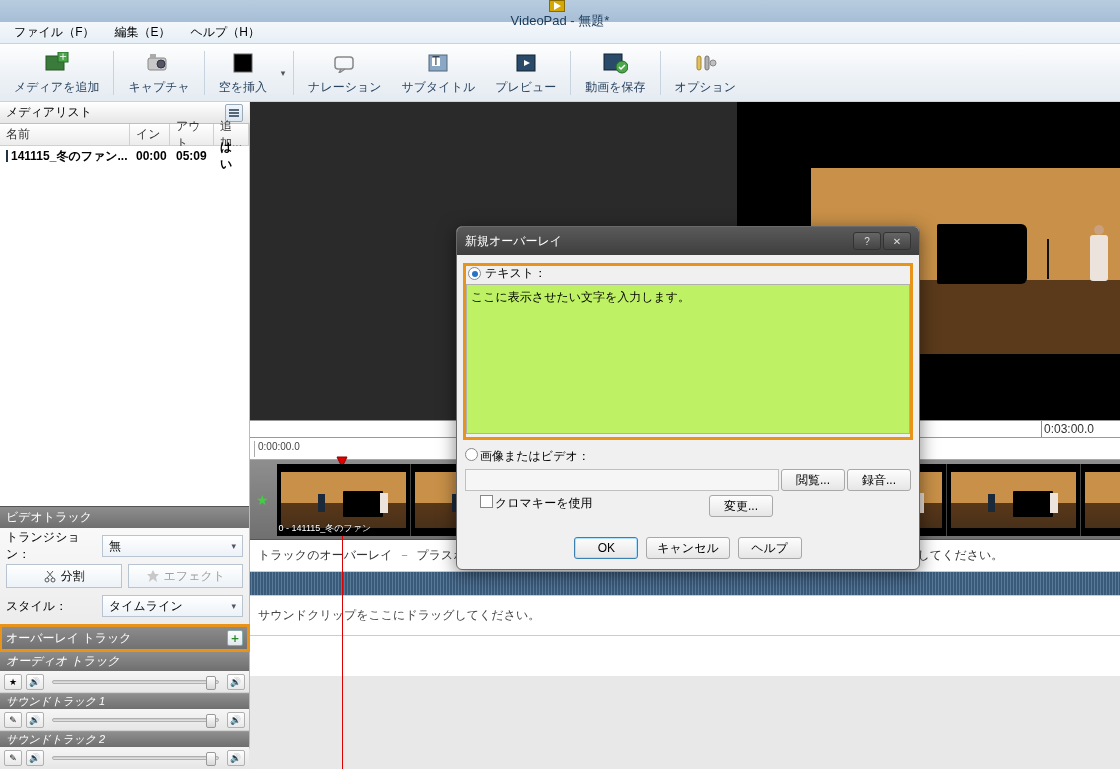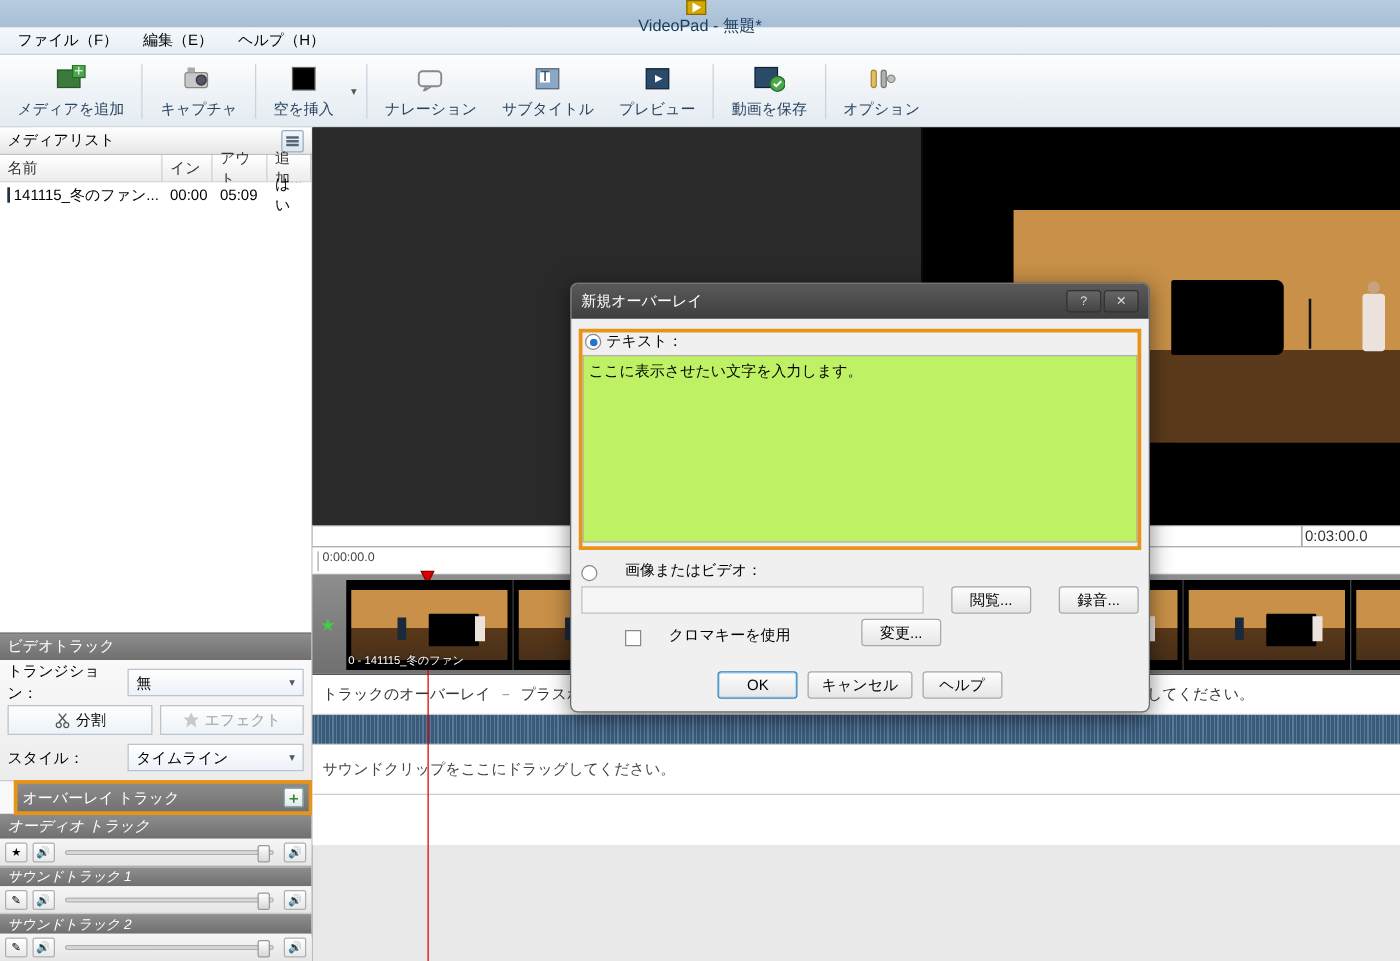--- a/index.html
+++ b/index.html
@@ -31,21 +31,21 @@
 
   
   .media-header { height: 22px; background: linear-gradient(#fff, #e6e6e6); border-bottom: 1px solid #c0c0c0; display: flex; align-items: center; padding: 0 6px; justify-content: space-between;}
   .media-header .hbtn { width: 18px; height: 18px; border: 1px solid #9ab; background: linear-gradient(#f0f6fb,#dbe6f1); border-radius: 2px; display:flex; align-items:center; justify-content:center;}
   .media-cols { height: 22px; background: linear-gradient(#fff,#ececec); border-bottom: 1px solid #d0d0d0; display:flex; align-items:center;}
   .media-cols .col { border-right: 1px solid #d0d0d0; height:100%; display:flex; align-items:center; padding: 0 6px; color:#333; }
   .media-cols .c1 { width: 130px;}
   .media-cols .c2 { width: 40px;}
   .media-cols .c3 { width: 44px;}
   .media-cols .c4 { flex:1;}
-  .media-rows { flex:1; background:#fff; min-height:60px;}
+  .media-rows { flex:1; background:#fff; min-height:60px;font-weight:bold;}
   .media-row { height: 20px; display:flex; align-items:center;}
   .media-row .cell { padding: 0 6px; height:100%; display:flex; align-items:center;}
   .media-row .ricon { width: 16px; height: 12px; background:#356; border:1px solid #234; margin-right: 3px;}
   .media-row .c1 { width: 130px; overflow:hidden; white-space:nowrap;}
   .media-row .c2 { width: 40px;}
   .media-row .c3 { width: 44px;}
   .media-row .c4 { flex:1;}
 
   .spacer-fill { flex:1; background:#fff;}
 
@@ -55,21 +55,21 @@
   .vt-row { display:flex; align-items:center; gap:6px; height:24px;}
   .vt-row label { width: 90px; }
   .vt-select { flex:1; border:1px solid #b8c4d0; height:22px; background:linear-gradient(#fff,#ecf2f8); display:flex; align-items:center; padding:0 6px; justify-content:space-between;}
   .vt-select::after { content:"▾"; font-size:9px; color:#556;}
   .vt-split { display:flex; gap:6px;}
   .vt-btn { flex:1; border:1px solid #b8c4d0; height:24px; background:linear-gradient(#fff,#ecf2f8); display:flex; align-items:center; justify-content:center; gap:4px;}
   .vt-btn.disabled { color:#a0a0a0;}
   .vt-btn .bi { width:14px; height:14px;}
 
   
-  .overlay-track-header { height: 26px; background:linear-gradient(#8e8e8e,#6f6f6f); color:#fff; display:flex; align-items:center; padding:0 6px; justify-content:space-between; position:relative;margin-left:12px;}
+  .overlay-track-header { height: 26px; background:linear-gradient(#8e8e8e,#6f6f6f); color:#fff; display:flex; align-items:center; padding:0 6px; justify-content:space-between; position:relative;}
   .overlay-track-header .plus { width:16px; height:16px; background:linear-gradient(#fefefe,#e0e8ee); border:1px solid #8aa; border-radius:2px; display:flex; align-items:center; justify-content:center; color:#2a8a2a; font-weight:bold;}
   .highlight-orange { outline: 3px solid #e8941a; outline-offset: -2px;}
 
   
   .aud-header { height: 20px; background:linear-gradient(#8e8e8e,#6f6f6f); color:#fff; display:flex; align-items:center; padding:0 6px; font-style:italic;}
   .track-ctrl-row { height:22px; background:linear-gradient(#f6f6f6,#e6e6e6); display:flex; align-items:center; padding:0 4px; gap:4px; border-bottom:1px solid #d0d0d0;}
   .track-label { height:16px; background:linear-gradient(#8e8e8e,#6f6f6f); color:#fff; font-style:italic; font-size:11px; display:flex; align-items:center; padding:0 6px; border-top:1px solid #999;}
   .tiny-btn { width:18px; height:16px; border:1px solid #b0b0b0; background:linear-gradient(#fff,#e8e8e8); display:flex; align-items:center; justify-content:center; border-radius:2px; font-size:9px;}
   .slider { flex:1; height:4px; background:linear-gradient(#c8c8c8,#e8e8e8); border:1px solid #b0b0b0; border-radius:2px; position:relative; margin:0 4px;}
   .slider .thumb { position:absolute; right:2px; top:-5px; width:10px; height:14px; background:linear-gradient(#fff,#d8d8d8); border:1px solid #999; border-radius:2px;}
@@ -115,21 +115,21 @@
   .audio-track-row { height: 24px; background:#e4e4e4; border-bottom:1px solid #ccc;}
   .wave { height:100%; background:repeating-linear-gradient(90deg,#3a5a7a 0 1px, #5a7a9a 1px 2px, #3a5a7a 2px 3px);}
   .sound-track-row { height: 40px; background:#fff; border-bottom:1px solid #ccc; display:flex; align-items:center; padding-left:8px; color:#444;}
 
   
   .dialog { position:absolute; left: 456px; top: 226px; width: 464px; background:#f0f0f0; border:1px solid #6a6a6a; border-radius: 6px; box-shadow: 0 4px 18px rgba(0,0,0,0.5);}
   .dlg-title { height: 28px; background:linear-gradient(#5a5a5a,#3e3e3e); border-radius: 5px 5px 0 0; color:#fff; display:flex; align-items:center; padding:0 8px; justify-content:space-between;}
   .dlg-title .tbtns { display:flex; gap:2px;}
   .dlg-title .tbtn { width:28px; height:18px; background:linear-gradient(#666,#444); border:1px solid #333; border-radius:3px; display:flex; align-items:center; justify-content:center; color:#ddd; font-size:10px;}
   .dlg-body { padding: 10px 8px 8px; }
-  .dlg-row { display:flex; align-items:flex-end; margin-bottom: 4px; gap:22px;}
+  .dlg-row { display:flex; align-items:flex-start; margin-bottom: 4px; gap:2px;}
   .radio { width:13px; height:13px; border:1px solid #888; border-radius:50%; display:inline-flex; align-items:center; justify-content:center; background:#fff;}
   .radio.checked::after { content:""; width:6px; height:6px; background:#2a72c8; border-radius:50%;}
   .textarea { width: 100%; height: 150px; border:1px solid #b0b0b0; background:#bef264; padding:4px; resize:none; overflow-y:scroll;}
   .textarea-wrap { outline:3px solid #e8941a; outline-offset:-1px; padding:0 1px 1px;}
   .dlg-text-radio-row { display:flex; align-items:center; gap:4px; padding-left:2px; margin-bottom:2px;}
   .field { flex:1; height:22px; border:1px solid #c0c0c0; background:#f6f6f6;}
   .dlg-btn { height:22px; min-width:64px; border:1px solid #a8a8a8; background:linear-gradient(#fdfdfd,#e6e6e6); border-radius:3px; display:inline-flex; align-items:center; justify-content:center; padding:0 10px;}
   .dlg-btn.primary { border-color:#3c7fb1; box-shadow: 0 0 0 1px #aee0ff inset;}
   .check { width:13px; height:13px; border:1px solid #888; background:#fff; display:inline-block;}
   .dlg-footer { display:flex; justify-content:center; gap:8px; padding: 8px 6px 10px;}

